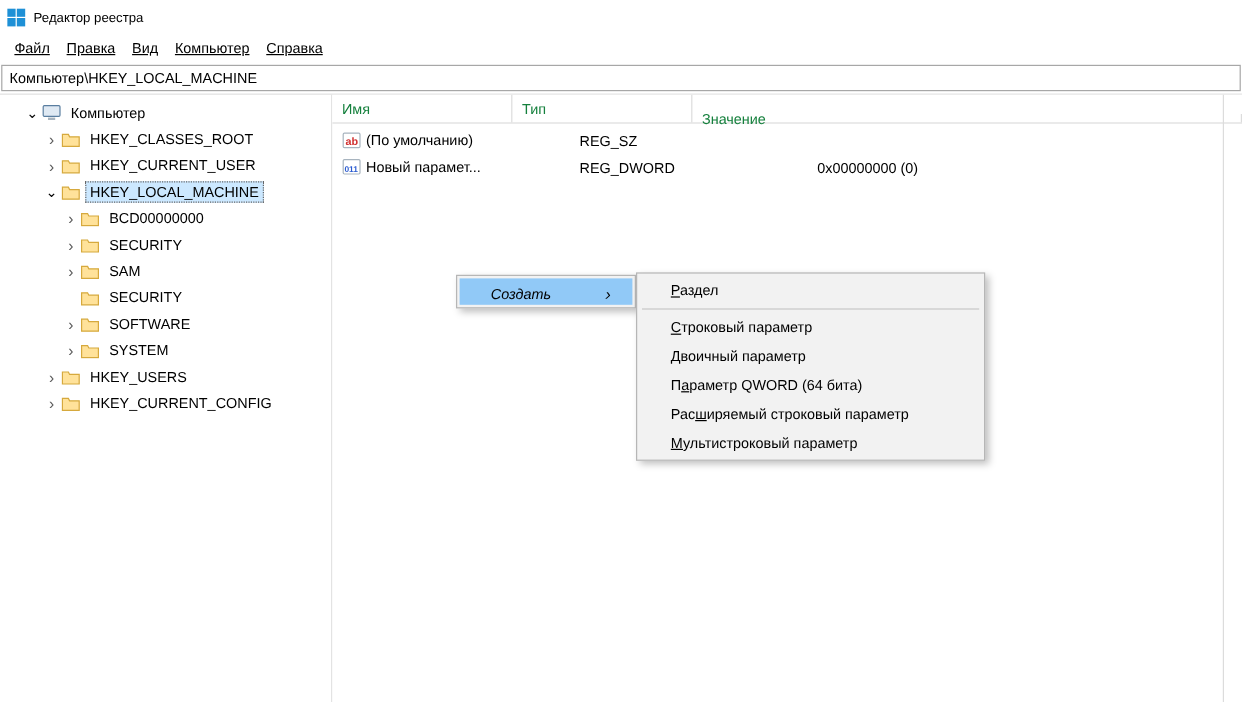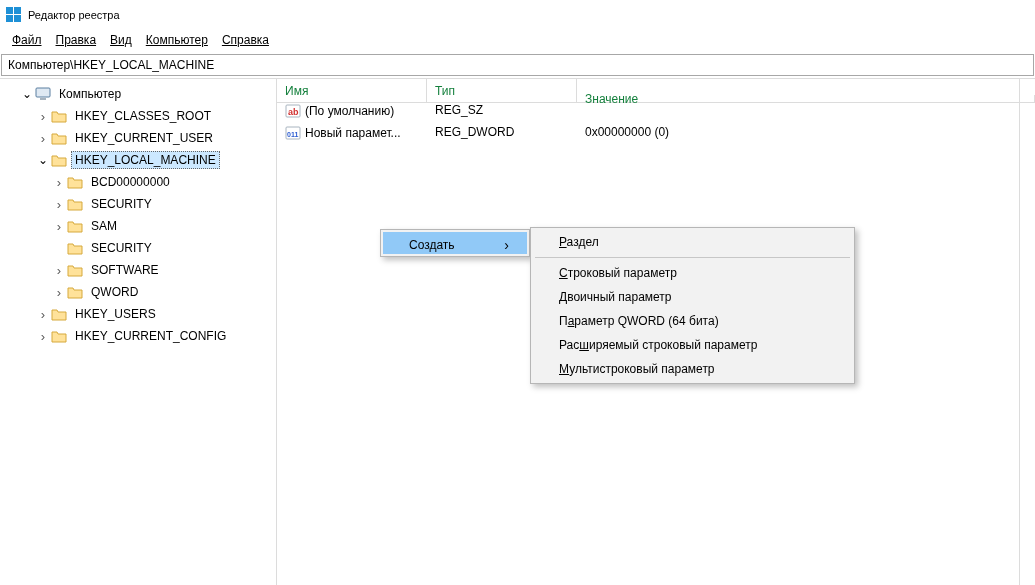--- a/index.html
+++ b/index.html
@@ -123,21 +123,22 @@
     color: #15803d;
     display:flex;
     align-items:center;
   }
   .col-name { width: 150px; }
   .col-type { width: 150px; }
   .col-value { flex: 1; margin-top: 16px; }
   .list-body .row {
     display: flex;
     height: 22px;
-    align-items: flex-start;
+    align-items: flex-end;
+    gap: 48px;
   }
   .list-body .cell { padding: 0 8px; overflow: hidden; white-space: nowrap; text-overflow: ellipsis; }
   .cell-name { width: 150px; display:flex; align-items:center; gap:4px; }
   .cell-type { width: 150px; }
   .cell-value { flex: 1; }
   .val-icon { width:16px; height:16px; display:inline-block; flex-shrink:0; }
 
   
   .ctx-menu {
     position: absolute;
@@ -149,24 +150,25 @@
   }
   .ctx-first {
     left: 380px; top: 229px; width: 150px;
   }
   .ctx-first .mi {
     padding: 4px 18px 0 26px;
     height: 22px;
     display:flex;
     align-items:center;
     justify-content: space-between;
+    font-style: italic;
   }
   .ctx-first .mi.hl { background: #91c9f7; }
   .ctx-sub {
-    left: 530px; top: 227px; width: 325px;
+    left: 530px; top: 227px; width: 291px;
   }
   .ctx-sub .mi {
     padding: 5px 18px 5px 26px;
     display:flex;
     align-items:center;
   }
   .ctx-sub .sep {
     border-top: 1px solid #c7c7c7;
     margin: 3px 2px;
   }
@@ -300,21 +302,21 @@
                         </svg></span>
                   <span class="label">SOFTWARE</span>
                 </div>
                   </li>
                 <li>
                     <div class="node">
                   <span class="expander closed"></span>
                   <span class="folder-icon"><svg viewBox="0 0 16 14">
                           <path d="M1 3 h5 l1 2 h8 v8 h-14 z" fill="#ffe29a" stroke="#d6a93d"></path>
                         </svg></span>
-                  <span class="label">QWORD</span>
+                  <span class="label">SYSTEM</span>
                 </div>
                   </li>
               </ul>
             </li>
             <li>
               <div class="node">
                 <span class="expander closed"></span>
                 <span class="folder-icon"><svg viewBox="0 0 16 14">
                       <path d="M1 3 h5 l1 2 h8 v8 h-14 z" fill="#ffe29a" stroke="#d6a93d"></path>
                     </svg></span>

